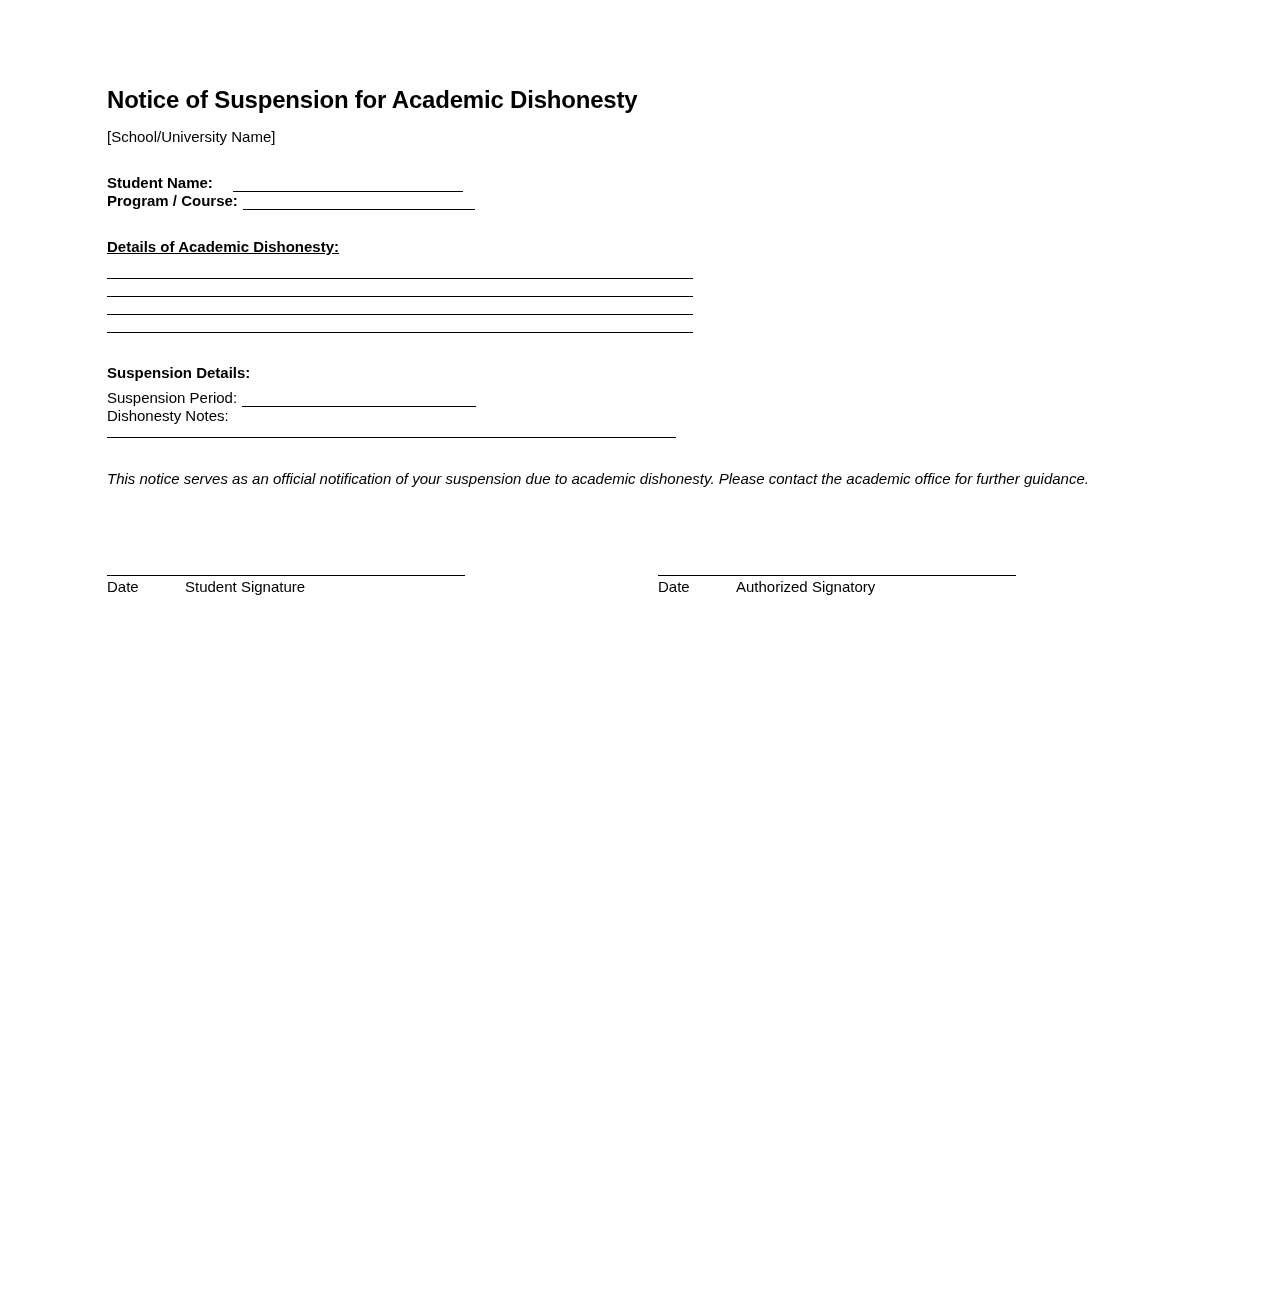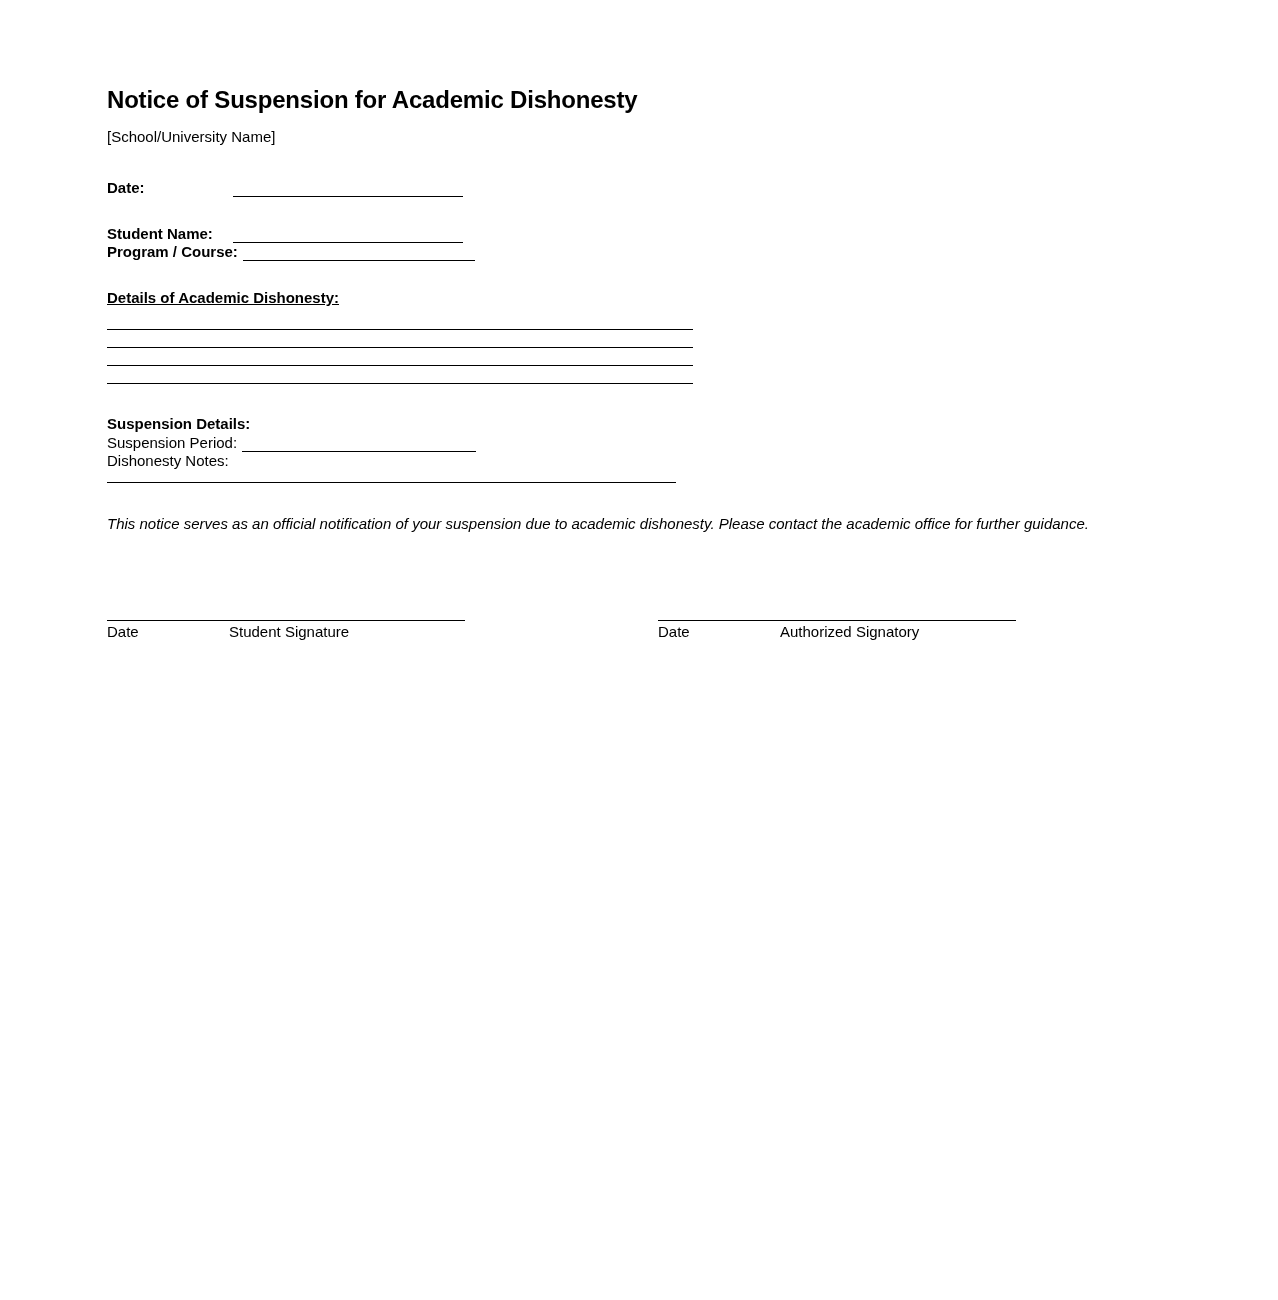--- a/index.html
+++ b/index.html
@@ -51,49 +51,45 @@
   .details-heading { margin-top: 28px; text-decoration: underline; }
 
   .ruled-lines { margin-top: 5px; }
   .ruled-line {
     width: 586px;
     height: 18px;
     border-bottom: 1px solid #000;
   }
 
   .suspension-heading { margin-top: 31px; }
-  .susp-period-row { margin-top: 1px; }
+  .susp-period-row { margin-top: 7px; }
   .susp-period-row .label { min-width: 0; }
   .notes-line {
     width: 569px;
     height: 13px;
     border-bottom: 1px solid #000;
   }
 
   .notice-par { margin-top: 32px; white-space: nowrap; font-style: italic; }
 
   .signature-row { display: flex; margin-top: 87px; }
   .sig-block { width: 358px; border-top: 1px solid #000; padding-top: 2px; }
   .sig-block.right { margin-left: 193px; }
-  .sig-labels { display: flex; gap: 44px; }
+  .sig-labels { display: flex; }
   .sig-date { width: 78px; }
 </style>
 </head>
 <body>
 
 <div class="page">
   <div class="content">
 
     <h1 class="doc-title">Notice of Suspension for Academic Dishonesty</h1>
     <div class="subtitle">[School/University Name]</div>
 
-    <div class="row date-row">
-      <span class="label b">Date:</span>
-      <span class="fill w230"></span>
-    </div>
 
     <div class="student-block">
       <div class="row">
         <span class="label b">Student Name:</span>
         <span class="fill w230"></span>
       </div>
       <div class="row">
         <span class="label b">Program / Course:</span>
         <span class="fill w232"></span>
       </div>

